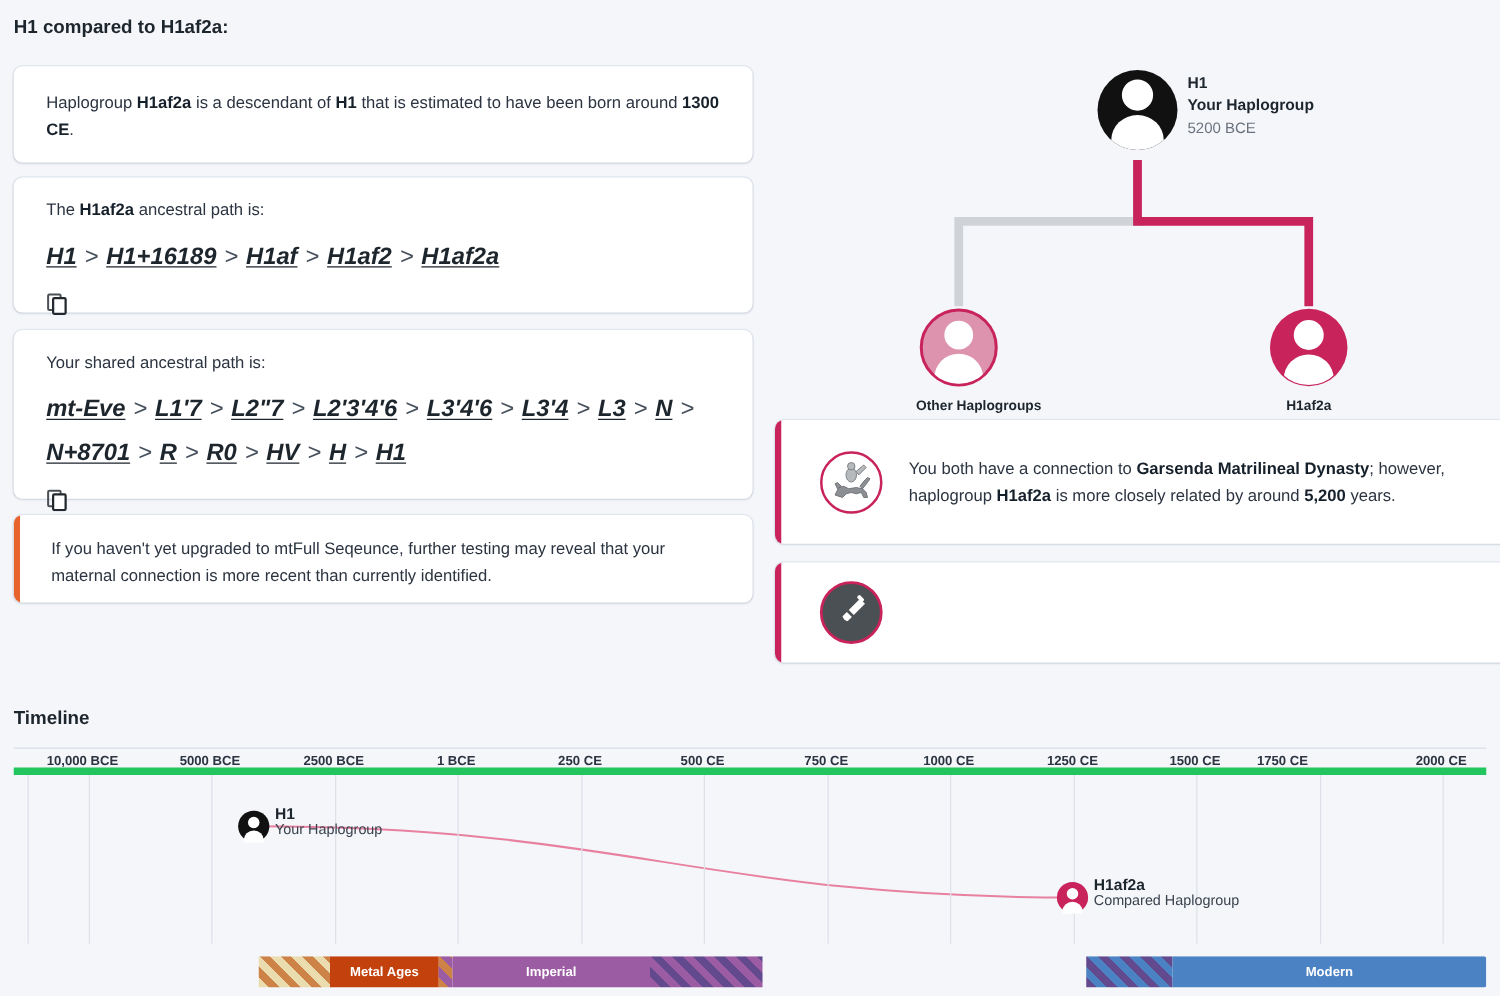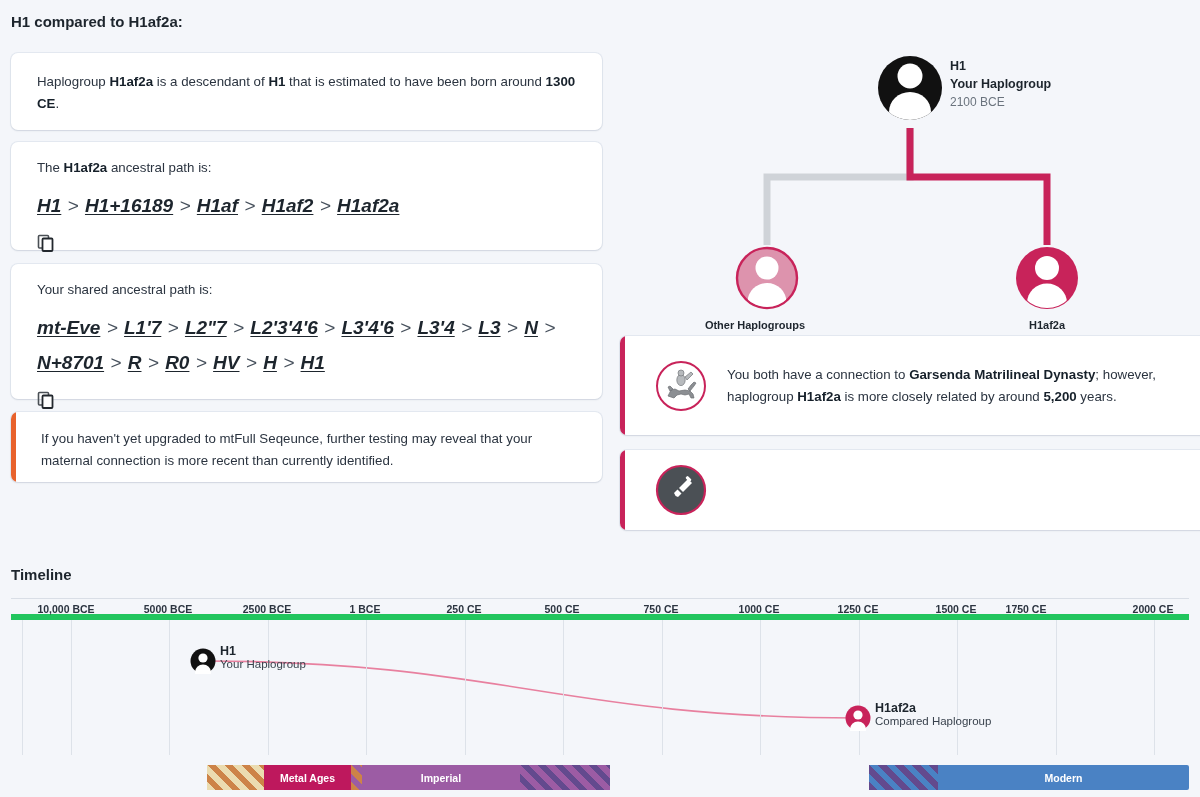--- a/index.html
+++ b/index.html
@@ -206,24 +206,24 @@
             <clipPath id="clipRight">
               <circle cx="427" cy="238" r="30"></circle>
             </clipPath>
           </defs>
       </g>
     </svg>
 
     <div class="node-label" style="left:330px; top:18px;">
       <div class="node-name">H1</div>
       <div class="node-sub">Your Haplogroup</div>
-      <div class="node-date">2100 BCE</div>
-    </div>
-
-    <div class="tree-caption" style="left:35px; top:278px; width:200px;">Other Haplogroups</div>
+      <div class="node-date">5200 BCE</div>
+    </div>
+
+    <div class="tree-caption" style="left:63px; top:278px; width:200px;">Other Haplogroups</div>
 
     <div class="tree-caption" style="left:327px; top:278px; width:200px;">
       <div>H1af2a</div>
       <div>1300 CE</div>
     </div>
   </div>
 
   <div class="conn-card" style="top:336px; height:99px;">
     <div class="conn-accent" id="conn-accent-0" style="background: rgb(200, 35, 90);"></div>
     <div class="conn-icon">
@@ -314,21 +314,21 @@
             </svg><div style="position:absolute;left:30px;top:-4px;white-space:nowrap;">
               <div class="tl-marker-name">H1af2a</div>
               <div class="tl-marker-sub">Compared Haplogroup</div>
             </div></div>
         </div>
       </div>
   </div>
 
   <div class="era-bar" id="era-bar">
       <div class="era-seg" style="left: 196px; width: 57px; background: repeating-linear-gradient(45deg, rgb(235, 220, 176) 0px, rgb(235, 220, 176) 6px, rgb(205, 131, 72) 6px, rgb(205, 131, 72) 12px);"></div>
-      <div class="era-seg" style="left: 253px; width: 87px; background: #be185d; color: rgb(255, 255, 255);">Metal Ages</div>
+      <div class="era-seg" style="left: 253px; width: 87px; background: #c2410c; color: rgb(255, 255, 255);">Metal Ages</div>
       <div class="era-seg" style="left: 340px; width: 11px; background: repeating-linear-gradient(45deg, rgb(205, 131, 72) 0px, rgb(205, 131, 72) 6px, rgb(156, 92, 164) 6px, rgb(156, 92, 164) 12px);"></div>
       <div class="era-seg" style="left: 351px; width: 158px; background: rgb(156, 92, 164); color: rgb(255, 255, 255);">Imperial</div>
       <div class="era-seg" style="left: 509px; width: 90px; background: repeating-linear-gradient(45deg, rgb(156, 92, 164) 0px, rgb(156, 92, 164) 6px, rgb(99, 74, 142) 6px, rgb(99, 74, 142) 12px);"></div>
       <div class="era-seg" style="left: 858px; width: 69px; background: repeating-linear-gradient(45deg, rgb(99, 74, 142) 0px, rgb(99, 74, 142) 6px, rgb(74, 130, 196) 6px, rgb(74, 130, 196) 12px);"></div>
       <div class="era-seg" style="left: 927px; width: 251px; background: rgb(74, 130, 196); color: rgb(255, 255, 255);">Modern</div>
     </div>
 
 </div>
 
 </body></html>

